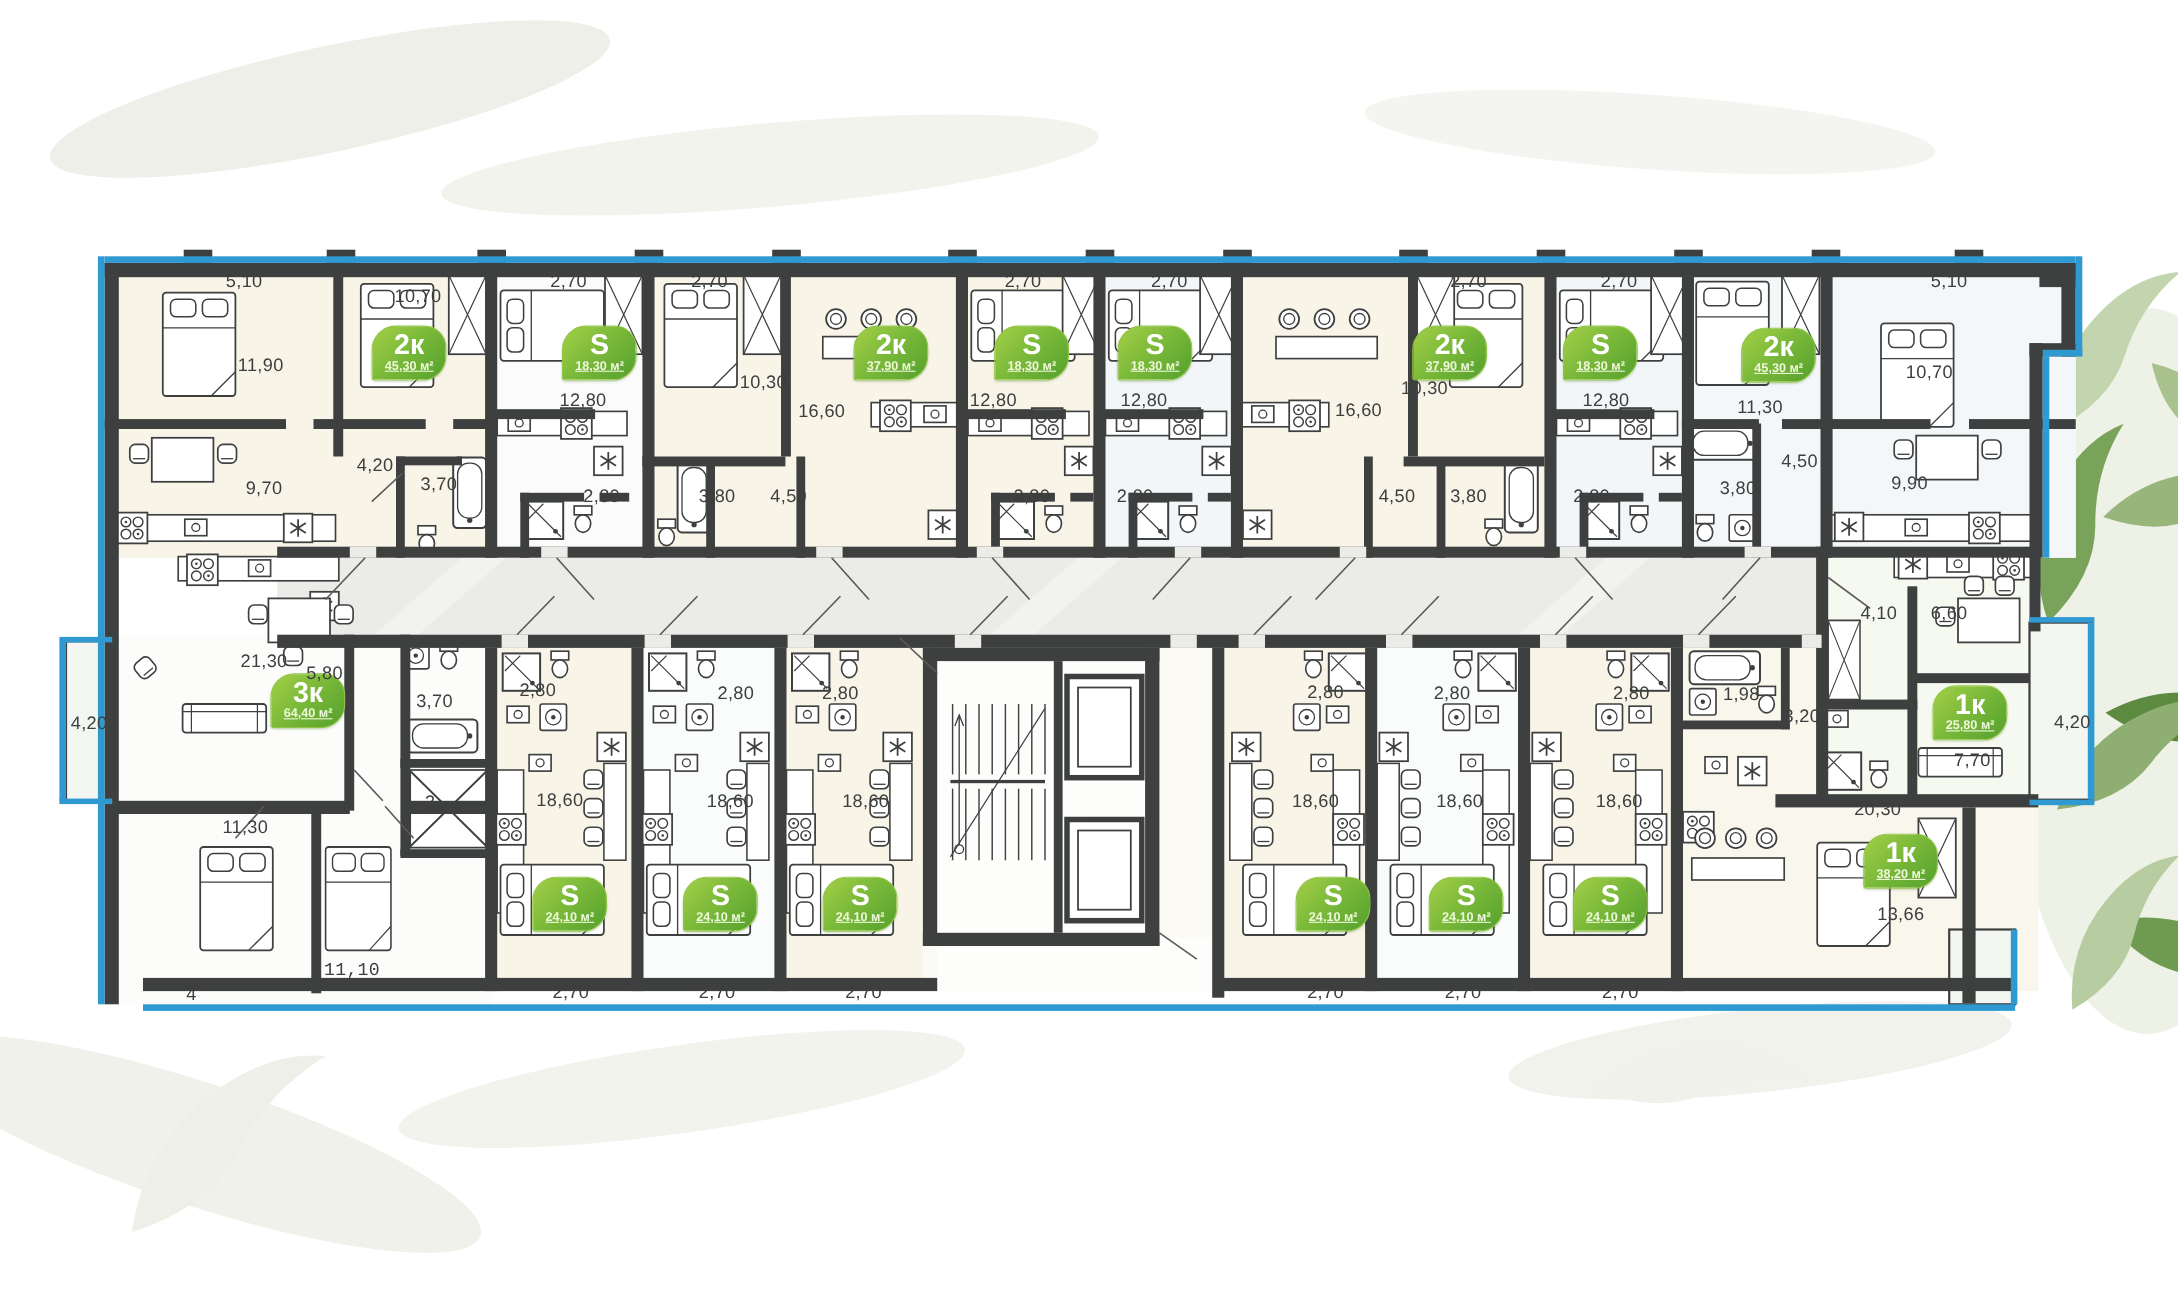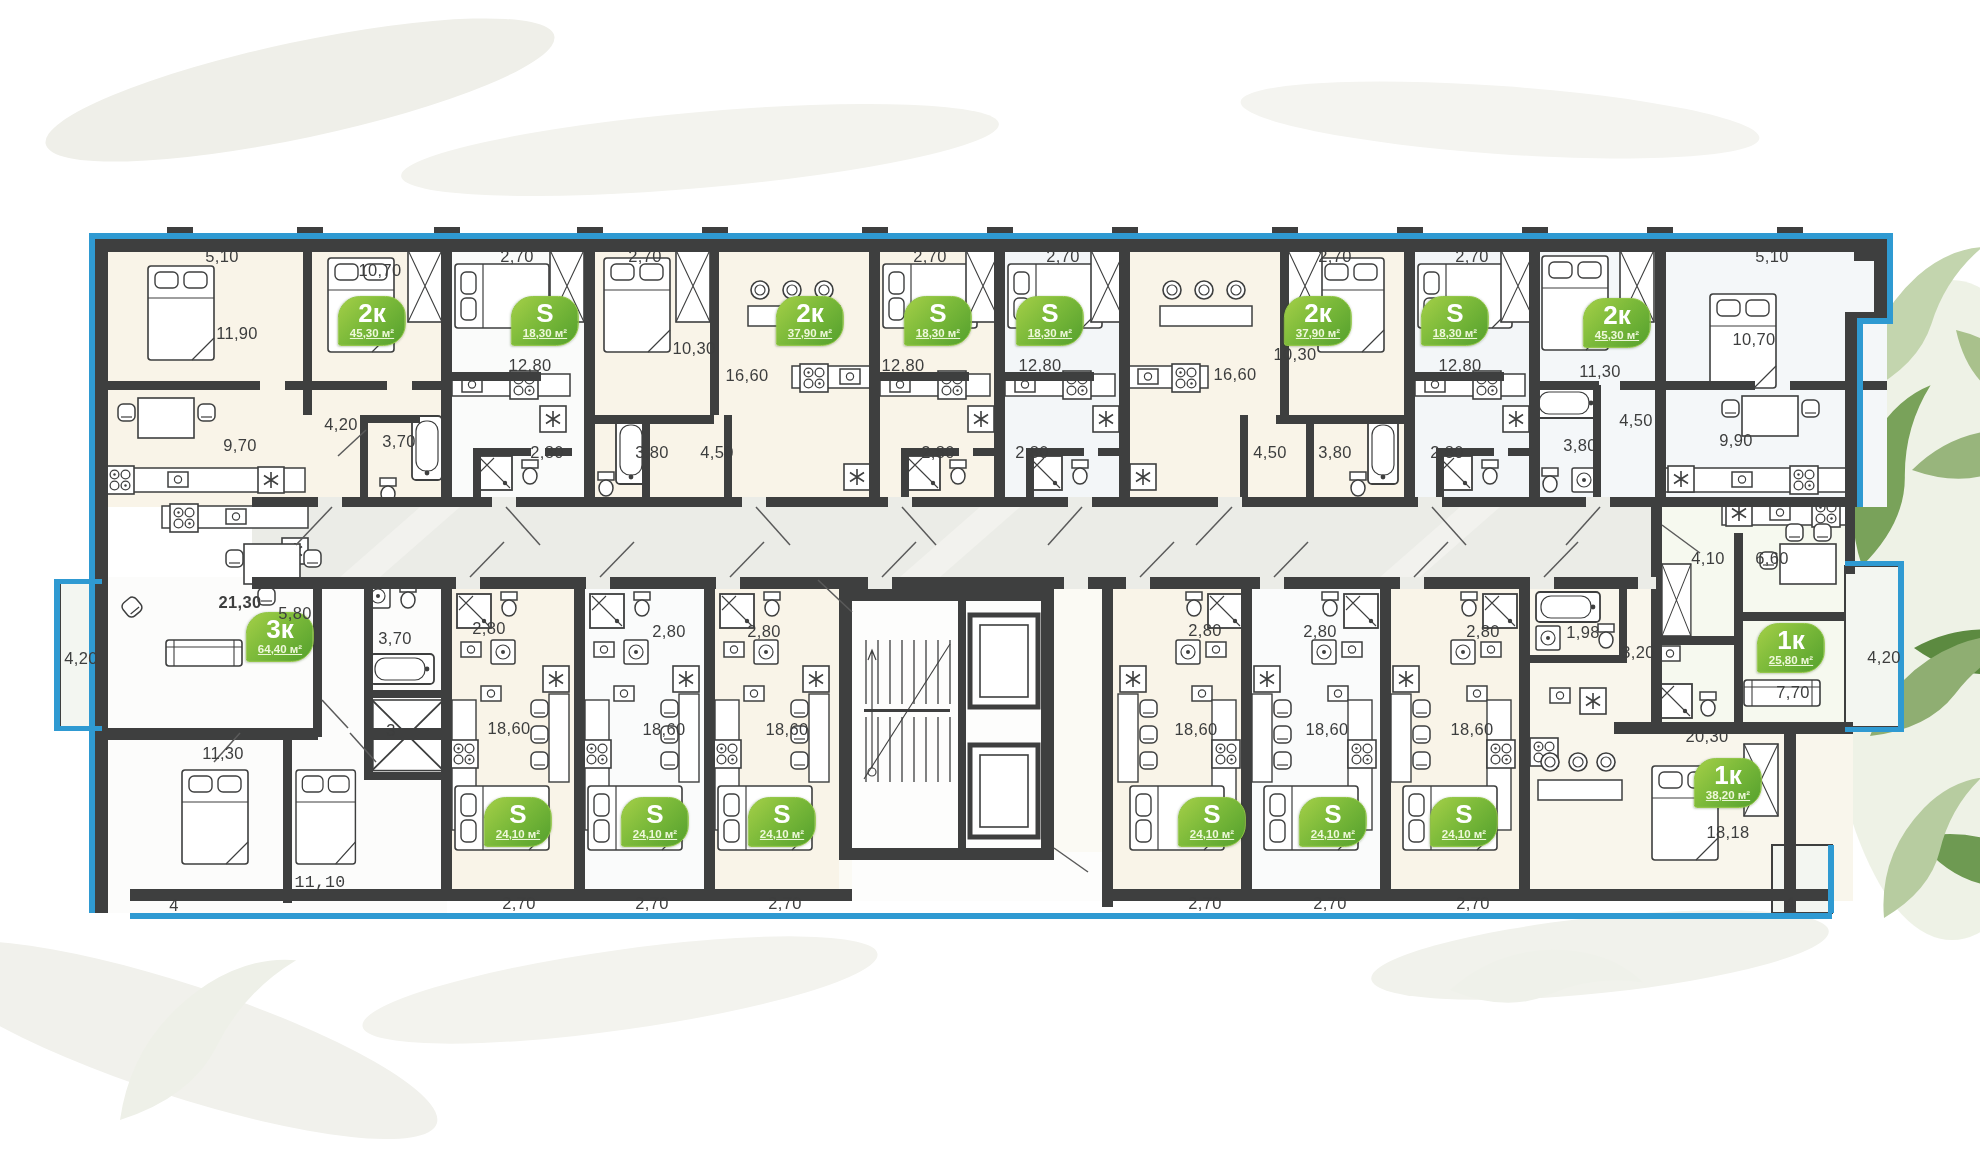--- a/index.html
+++ b/index.html
@@ -642,21 +642,21 @@
       <div class="dim" style="left: 1335px; top: 452px;">3,80</div>
       <div class="dim" style="left: 1472px; top: 256px;">2,70</div>
       <div class="dim" style="left: 1460px; top: 365px;">12,80</div>
       <div class="dim" style="left: 1447px; top: 452px;">2,80</div>
       <div class="dim" style="left: 1600px; top: 371px;">11,30</div>
       <div class="dim" style="left: 1580px; top: 445px;">3,80</div>
       <div class="dim" style="left: 1636px; top: 420px;">4,50</div>
       <div class="dim" style="left: 1772px; top: 256px;">5,10</div>
       <div class="dim" style="left: 1754px; top: 339px;">10,70</div>
       <div class="dim" style="left: 1736px; top: 440px;">9,90</div>
-      <div class="dim" style="left: 240px; top: 602px; font-weight: bold;">21,30</div>
+      <div class="dim" style="left: 240px; top: 602px;">21,30</div>
       <div class="dim" style="left: 295px; top: 613px;">5,80</div>
       <div class="dim" style="left: 395px; top: 638px;">3,70</div>
       <div class="dim" style="left: 81px; top: 658px;">4,20</div>
       <div class="dim" style="left: 391px; top: 730px;">3</div>
       <div class="dim" style="left: 223px; top: 753px;">11,30</div>
       <div class="dim" style="left: 320px; top: 882px; font-family: Liberation Mono, monospace;">11,10</div>
       <div class="dim" style="left: 174px; top: 905px;">4</div>
       <div class="dim" style="left: 489px; top: 628px;">2,80</div>
       <div class="dim" style="left: 509px; top: 728px;">18,60</div>
       <div class="dim" style="left: 519px; top: 903px;">2,70</div>
@@ -670,21 +670,21 @@
       <div class="dim" style="left: 1196px; top: 729px;">18,60</div>
       <div class="dim" style="left: 1205px; top: 903px;">2,70</div>
       <div class="dim" style="left: 1320px; top: 631px;">2,80</div>
       <div class="dim" style="left: 1327px; top: 729px;">18,60</div>
       <div class="dim" style="left: 1330px; top: 903px;">2,70</div>
       <div class="dim" style="left: 1483px; top: 631px;">2,80</div>
       <div class="dim" style="left: 1472px; top: 729px;">18,60</div>
       <div class="dim" style="left: 1473px; top: 903px;">2,70</div>
       <div class="dim" style="left: 1583px; top: 632px;">1,98</div>
       <div class="dim" style="left: 1682px; top: 736px; margin-left: 25px;">20,30</div>
-      <div class="dim" style="left: 1728px; top: 832px;">18,18</div>
+      <div class="dim" style="left: 1728px; top: 832px;">13,66</div>
       <div class="dim" style="left: 1790px; top: 903px;">4</div>
       <div class="dim" style="left: 1708px; top: 558px;">4,10</div>
       <div class="dim" style="left: 1772px; top: 558px;">6,60</div>
       <div class="dim" style="left: 1638px; top: 652px;">3,20</div>
       <div class="dim" style="left: 1793px; top: 692px;">7,70</div>
       <div class="dim" style="left: 1884px; top: 657px;">4,20</div>
     </div>
 </div>
 
 </body></html>

